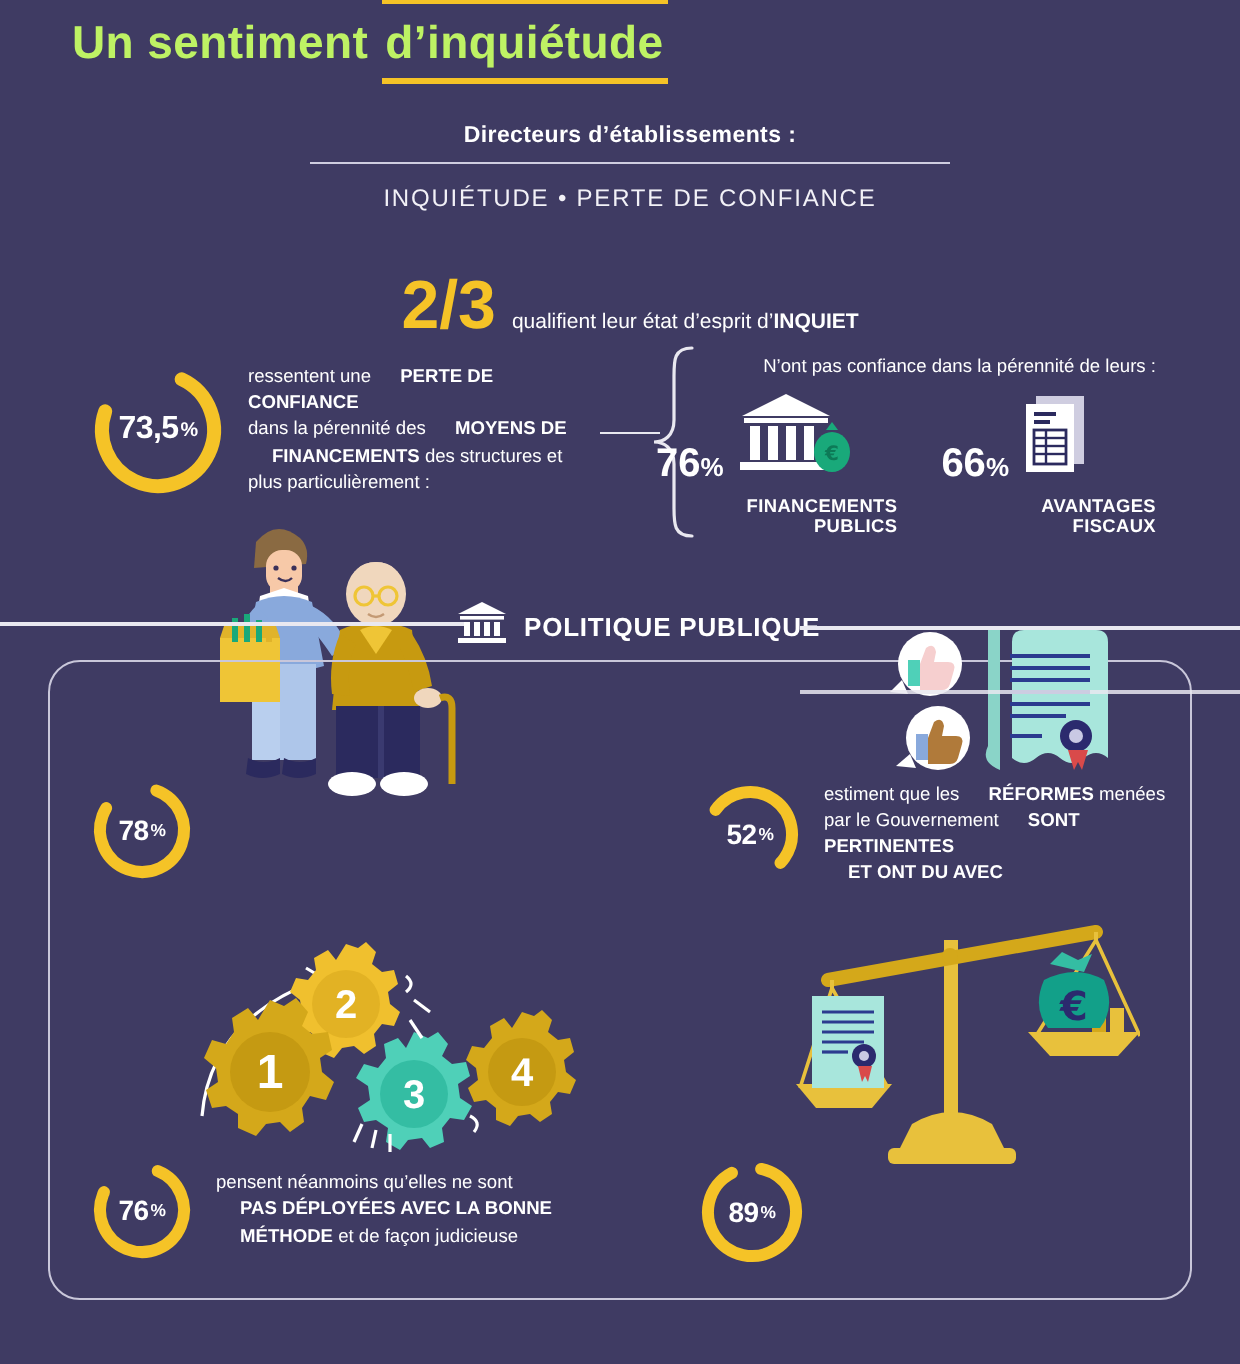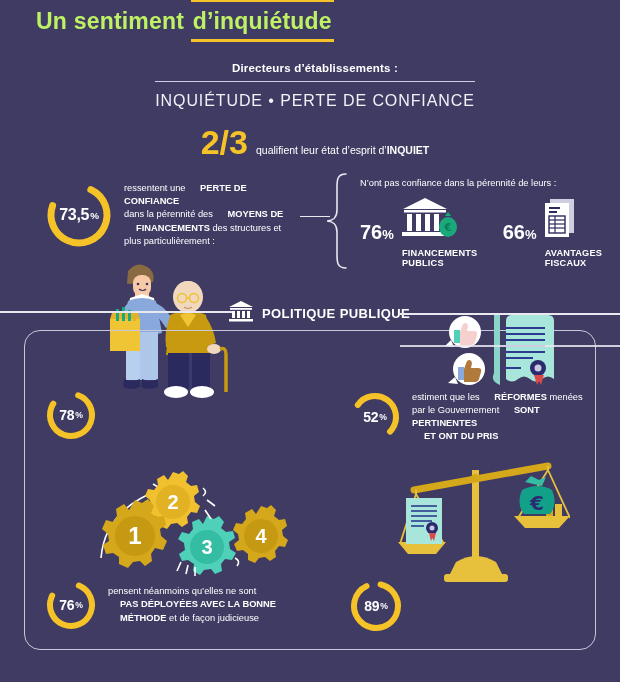--- a/index.html
+++ b/index.html
@@ -22,22 +22,22 @@
   .title .hl:before,.title .hl:after{
     content:"";position:absolute;left:0;right:0;height:3px;background:#f5c327;
   }
   .title .hl:before{top:-9px;}
   .title .hl:after{bottom:-7px;}
 
   
   .hdr{position:absolute;left:155px;top:62px;width:320px;text-align:center;}
   .hdr-dir{font-size:11.5px;font-weight:bold;letter-spacing:.2px;}
   .hdr-rule{height:1px;background:#cfcde0;margin:7px 0 10px 0;}
-  .hdr-sub{font-size:16px;letter-spacing:.9px;color:#f2f1f7;}
-  .hdr-big{margin-top:15px;display:flex;align-items:flex-end;justify-content:center;gap:8px;}
+  .hdr-sub{font-size:12px;letter-spacing:.9px;color:#f2f1f7;}
+  .hdr-big{margin-top:30px;display:flex;align-items:flex-end;justify-content:center;gap:8px;}
   .hdr-frac{font-size:34px;font-weight:bold;color:#f5c327;line-height:1;}
   .hdr-frac-txt{font-size:10.5px;padding-bottom:3px;color:#ffffff;}
   .hdr-frac-txt b{font-weight:bold;}
 
   
   .donut{position:relative;display:inline-block;}
   .donut svg{display:block;transform:rotate(-90deg);}
   .donut .pct{
     position:absolute;inset:0;display:flex;align-items:center;justify-content:center;
     font-weight:bold;color:#ffffff;letter-spacing:-.3px;
@@ -46,21 +46,21 @@
 
   
   .stat{position:absolute;display:flex;align-items:center;}
   .stat .txt{margin-left:10px;font-size:9.3px;line-height:1.42;color:#ffffff;}
   .stat .txt b{font-weight:bold;margin-left:12px;}
 
   
   .connector{position:absolute;left:300px;top:216px;width:30px;height:1px;background:#e9e8f0;}
   .brace{position:absolute;left:324px;top:172px;}
 
-  .rightbox{position:absolute;left:360px;top:178px;width:250px;}
+  .rightbox{position:absolute;left:328px;top:178px;width:250px;text-align:right;}
   .rightbox-t{font-size:9.3px;color:#ffffff;margin-bottom:10px;}
   .sub-stats{display:flex;gap:22px;}
   .sub-stat{display:flex;flex-direction:column;}
   .sub-top{display:flex;align-items:flex-end;gap:5px;height:46px;}
   .sub-pct{font-size:20px;font-weight:bold;line-height:1;padding-bottom:2px;}
   .sub-pct .s{font-size:13px;}
   .sub-lbl{font-size:9.2px;font-weight:bold;letter-spacing:.2px;margin-top:4px;padding-left:42px;}
 
   
   .pp{position:absolute;left:228px;top:300px;display:flex;align-items:center;gap:8px;}
@@ -280,21 +280,21 @@
         <circle cx="27" cy="27" r="21" fill="none" stroke="#f5c327" stroke-width="6" stroke-linecap="round" stroke-dasharray="69 63" transform="rotate(-55 27 27)"></circle>
       </svg>
       <div class="pct" style="font-size:14px;">
           <span>52</span>
           <span class="sml">%</span>
         </div>
     </div>
     <div class="txt">
       <span>estiment que les </span><b>RÉFORMES</b><span> menées</span><br>
       <span>par le Gouvernement </span><b>SONT PERTINENTES</b><br>
-      <b>ET ONT DU PRIS</b>
+      <b>ET ONT DU AVEC</b>
     </div>
   </div>
 
   <div class="ill" style="left:95px;top:470px;">
     <svg width="200" height="110" viewBox="0 0 200 110">
       <path d="M6 88 q4 -48 58 -68" stroke="#ffffff" stroke-width="1.6" fill="none"></path>
       <path d="M58 14 l10 6 l-7 4 l9 7" stroke="#ffffff" stroke-width="1.6" fill="none"></path>
 
       <g transform="translate(78,32)">
         <path d="M0,-30 L6,-28 L10,-31 L15,-26 L13,-20 L18,-16 L24,-17 L26,-10 L21,-6 L22,0 L27,4 L24,11 L18,10 L14,15 L15,21 L9,25 L4,21 L-2,22 L-6,27 L-13,24 L-13,18 L-18,14 L-24,15 L-27,8 L-22,4 L-23,-2 L-28,-6 L-25,-13 L-19,-12 L-15,-17 L-16,-23 L-9,-27 L-5,-22 Z" fill="#f0c02e"></path>

